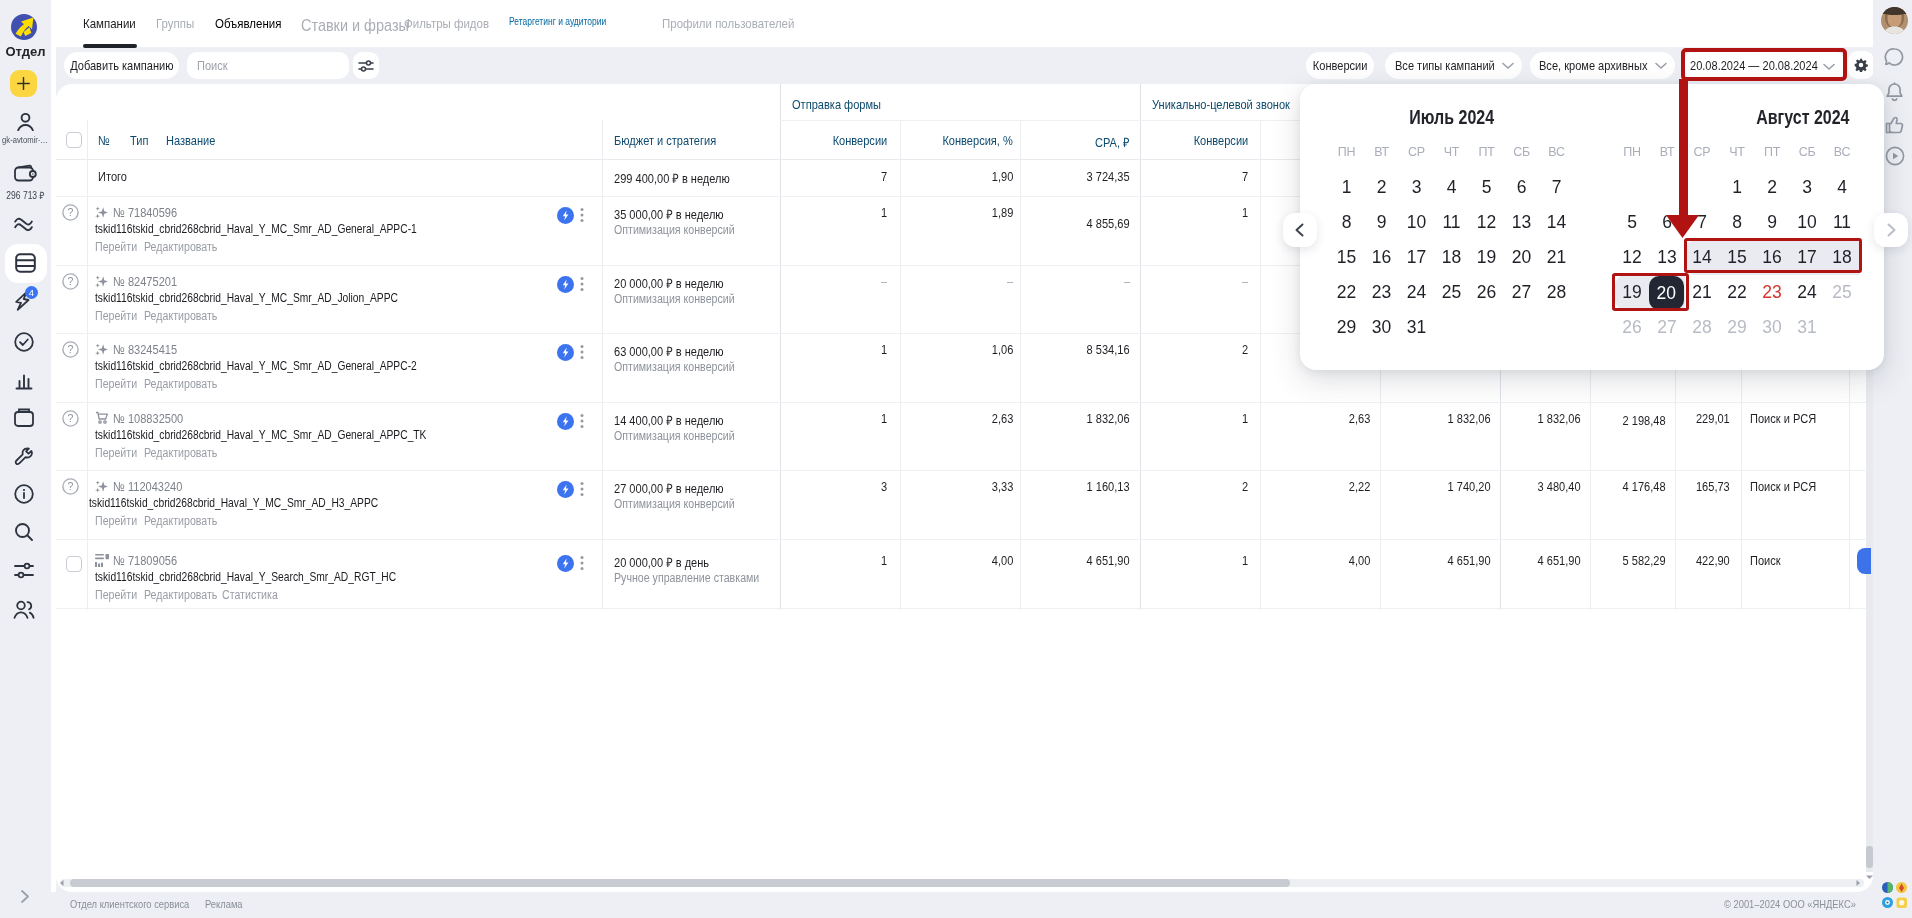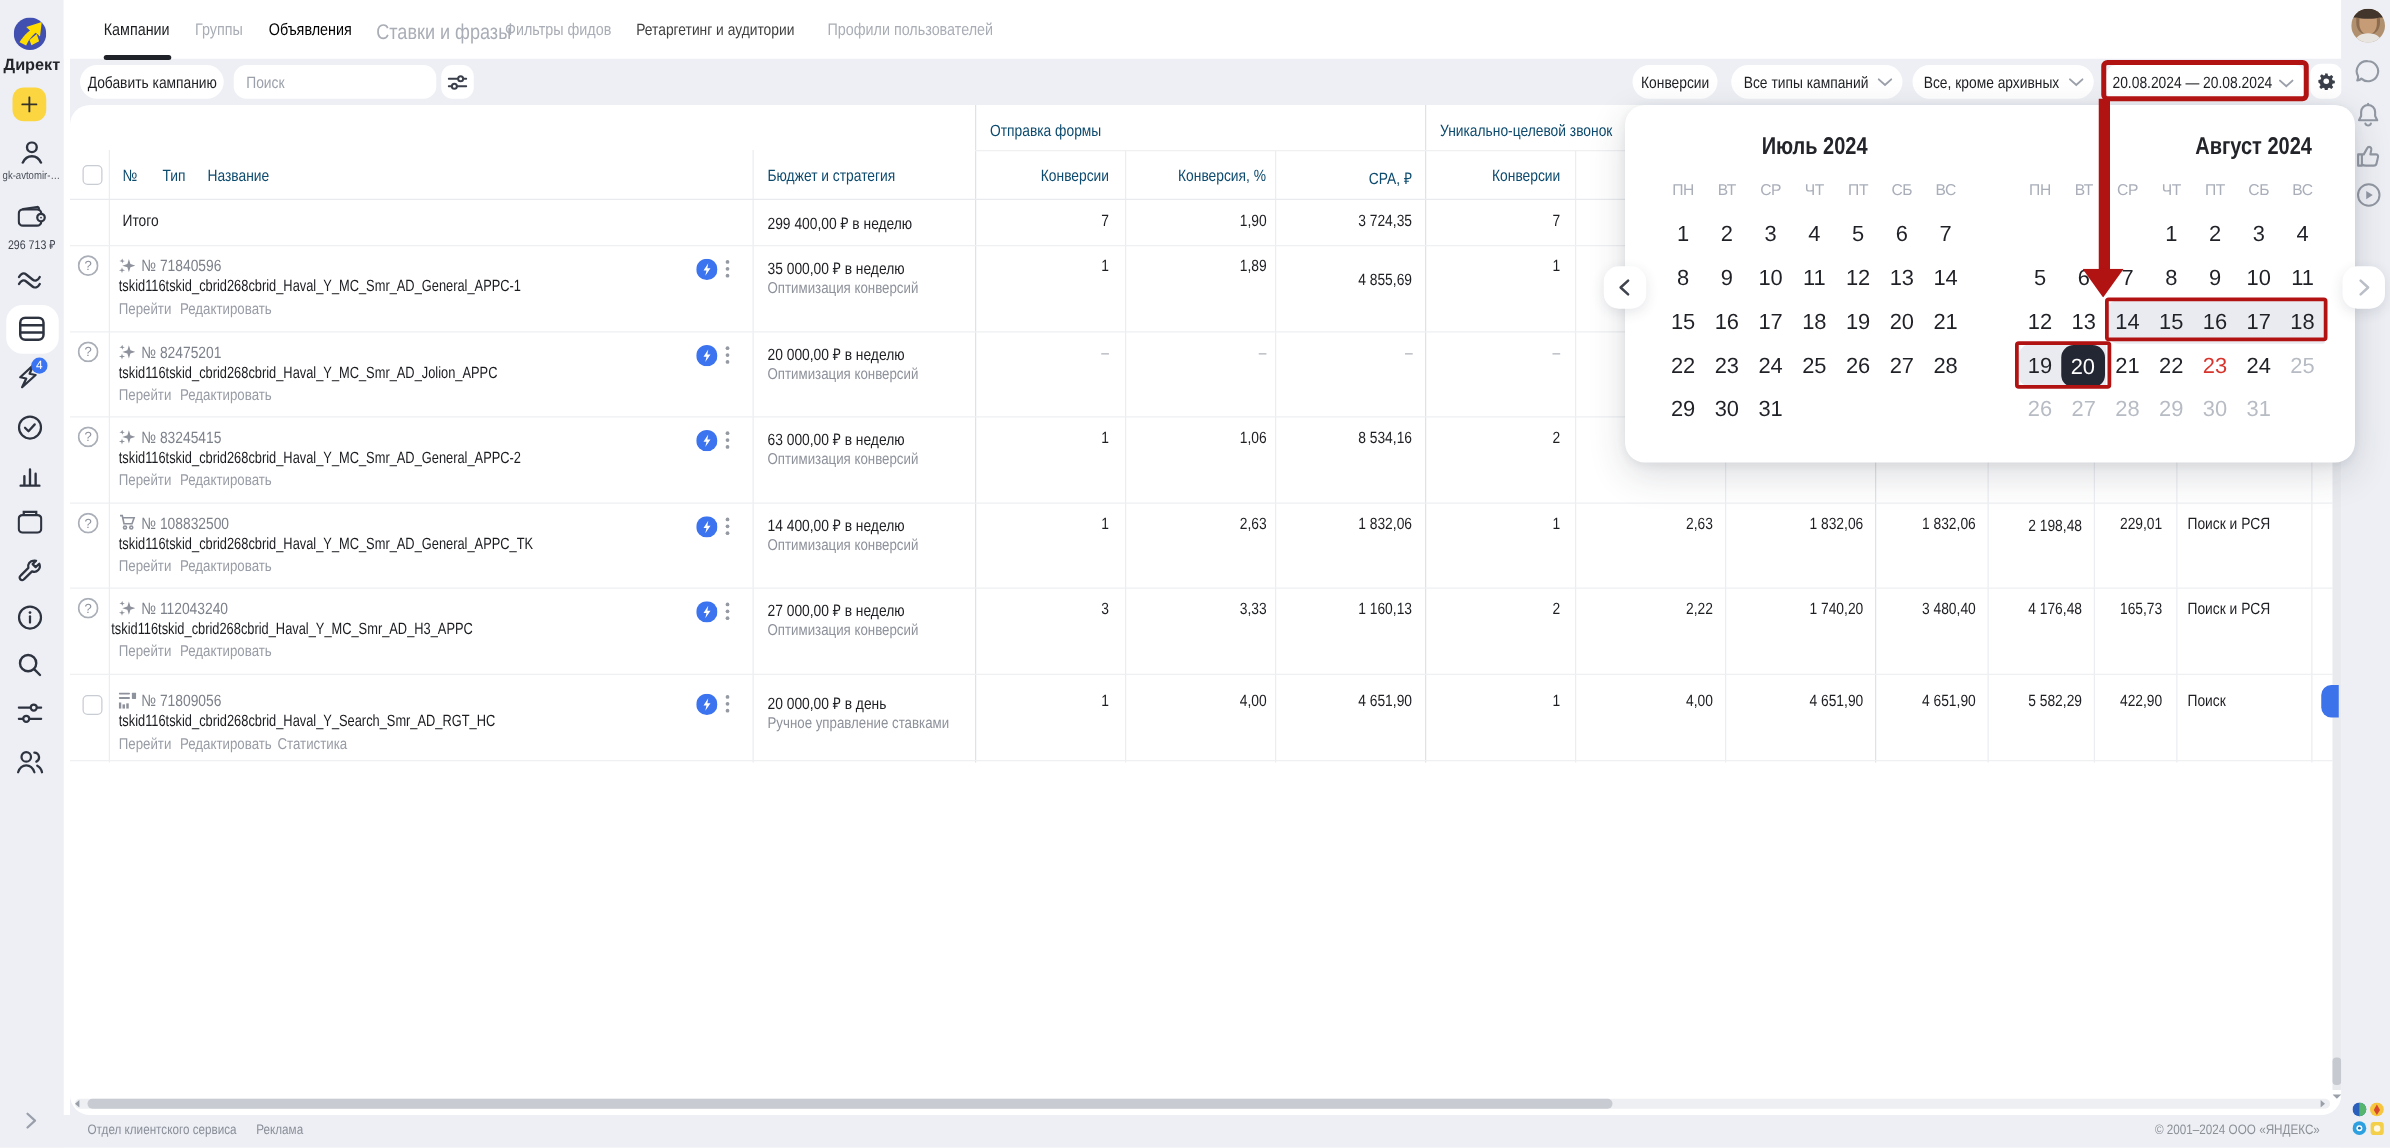--- a/index.html
+++ b/index.html
@@ -28,21 +28,21 @@
 .crow{position:absolute;display:flex}
 </style></head>
 <body>
 
 <div class="ab" id="sidebar" style="left:0;top:0;width:51px;height:918px;background:#edeff4">
   <svg class="ab" style="left:11px;top:13.5px" width="26" height="26" viewBox="0 0 26 26">
       <circle cx="13" cy="13" r="13" fill="#4150b0"></circle>
       <path d="M4.6 19.8 C7.8 14.6 10.2 12.4 13.0 10.3 L10.0 7.5 L22.4 3.6 L21.0 15.2 L17.6 12.1 C14.9 14.4 12.4 16.9 9.9 22.4 Z" fill="#fd0"></path>
       <path d="M12.6 17.9 L18.4 13.2 L20.3 19.0 L14.2 22.1 Z" fill="#fd0"></path>
     </svg>
-  <div class="ab" style="left:0;top:44px;width:51px;text-align:center;font-size:13px;font-weight:700;color:#23252a">Директ</div>
+  <div class="ab" style="left:0;top:44px;width:51px;text-align:center;font-size:13px;font-weight:700;color:#23252a">Отдел</div>
   <div class="ab" style="left:10px;top:69.5px;width:27px;height:27px;background:#fbd640;border-radius:9px"></div>
   <svg class="ab" style="left:17px;top:76.5px" width="13" height="13" viewBox="0 0 13 13" stroke="#35322a" stroke-width="1.5" stroke-linecap="round">
       <path d="M6.5 .7v11.6M.7 6.5h11.6"></path>
     </svg>
   <svg class="ab" style="left:15px;top:113px" width="21" height="18" viewBox="0 0 21 18" fill="none" stroke="#2e3340" stroke-width="1.9">
       <circle cx="10.5" cy="4.8" r="3.9"></circle>
       <path d="M3.2 17.2c1.5-3.4 4.2-5.2 7.3-5.2s5.8 1.8 7.3 5.2" stroke-linecap="round"></path>
     </svg>
   <div class="ab" style="left:-2px;top:134.5px;width:55px;text-align:center;font-size:9px;color:#4a4e59"><span class="sxc">gk-avtomir-…</span></div>
   <svg class="ab" style="left:13.5px;top:164px" width="24" height="18" viewBox="0 0 24 18" fill="none" stroke="#2e3340" stroke-width="1.8">
@@ -101,21 +101,21 @@
 </div>
 
 <div class="ab" style="left:51px;top:0;width:5px;height:892px;background:#fff"></div>
 
 <div class="ab" style="left:51px;top:0;width:1822px;height:47px;background:#fff"></div>
 <div class="ab" style="left:83px;top:16px;font-size:13.5px;font-weight:500;color:#1c1e22"><span class="sx">Кампании</span></div>
 <div class="ab" style="left:155.5px;top:16px;font-size:13.5px;color:#a9adb5"><span class="sx">Группы</span></div>
 <div class="ab" style="left:214.5px;top:16px;font-size:13.5px;color:#000000"><span class="sx">Объявления</span></div>
 <div class="ab" style="left:301px;top:16px;font-size:17px;color:#a9adb5"><span class="sx">Ставки и фразы</span></div>
 <div class="ab" style="left:403.5px;top:16px;font-size:13.5px;color:#a9adb5"><span class="sx">Фильтры фидов</span></div>
-<div class="ab" style="left:508.5px;top:16px;font-size:13px;color:#404040"><span class="sx">Ретаргетинг и аудитории</span></div>
+<div class="ab" style="left:508.5px;top:16px;font-size:10px;color:#0369a1"><span class="sx">Ретаргетинг и аудитории</span></div>
 <div class="ab" style="left:662px;top:16px;font-size:13.5px;color:#a9adb5"><span class="sx">Профили пользователей</span></div>
 <div class="ab" style="left:83px;top:44px;width:54px;height:3.5px;background:#20222a;border-radius:2px"></div>
 
 <div class="pill" style="left:64px;top:52px;width:115px;height:27px">
     <span class="sxc" style="font-size:13px">Добавить кампанию</span>
   </div>
 <div class="pill" style="left:187px;top:52px;width:162px;height:27px;border-radius:10px;justify-content:flex-start">
     <span class="sx" style="font-size:13px;color:#9ba0aa;margin-left:10px">Поиск</span>
   </div>
 <div class="pill" style="left:353px;top:52px;width:26px;height:27px;border-radius:9px">

